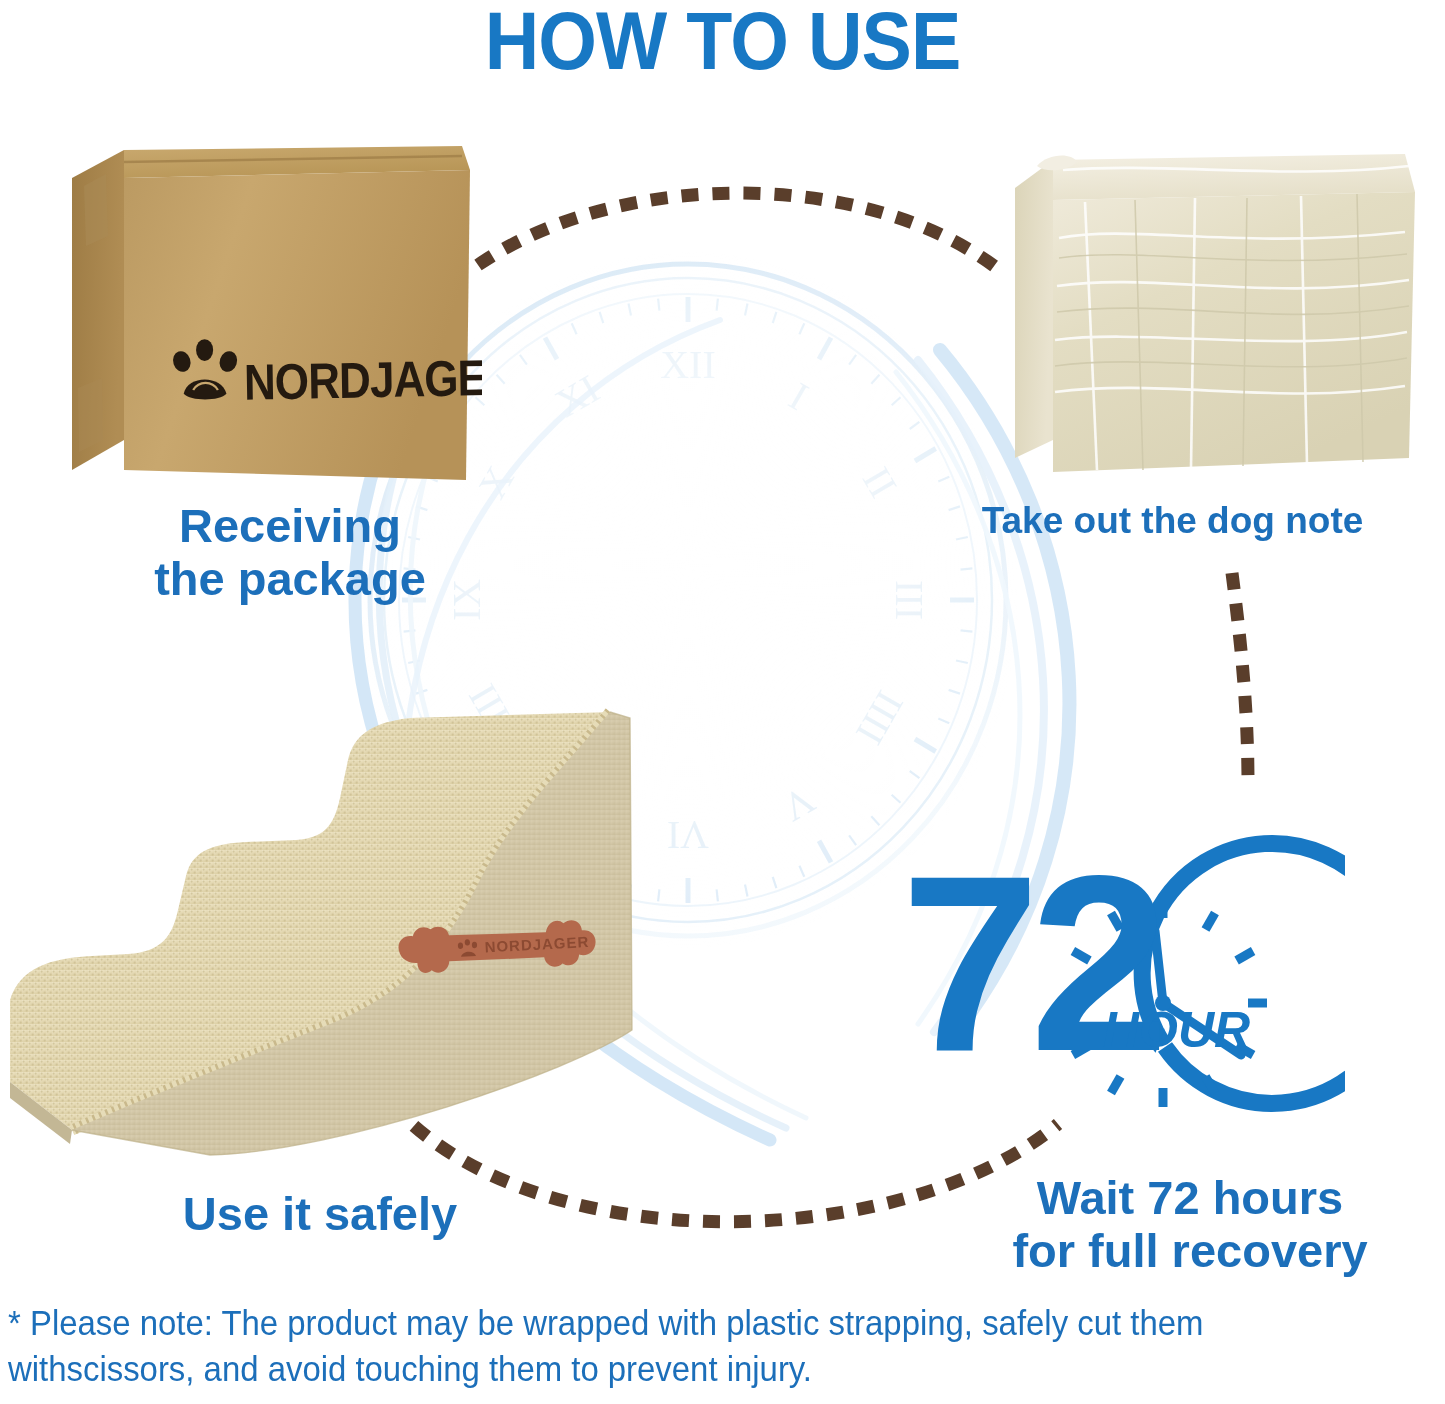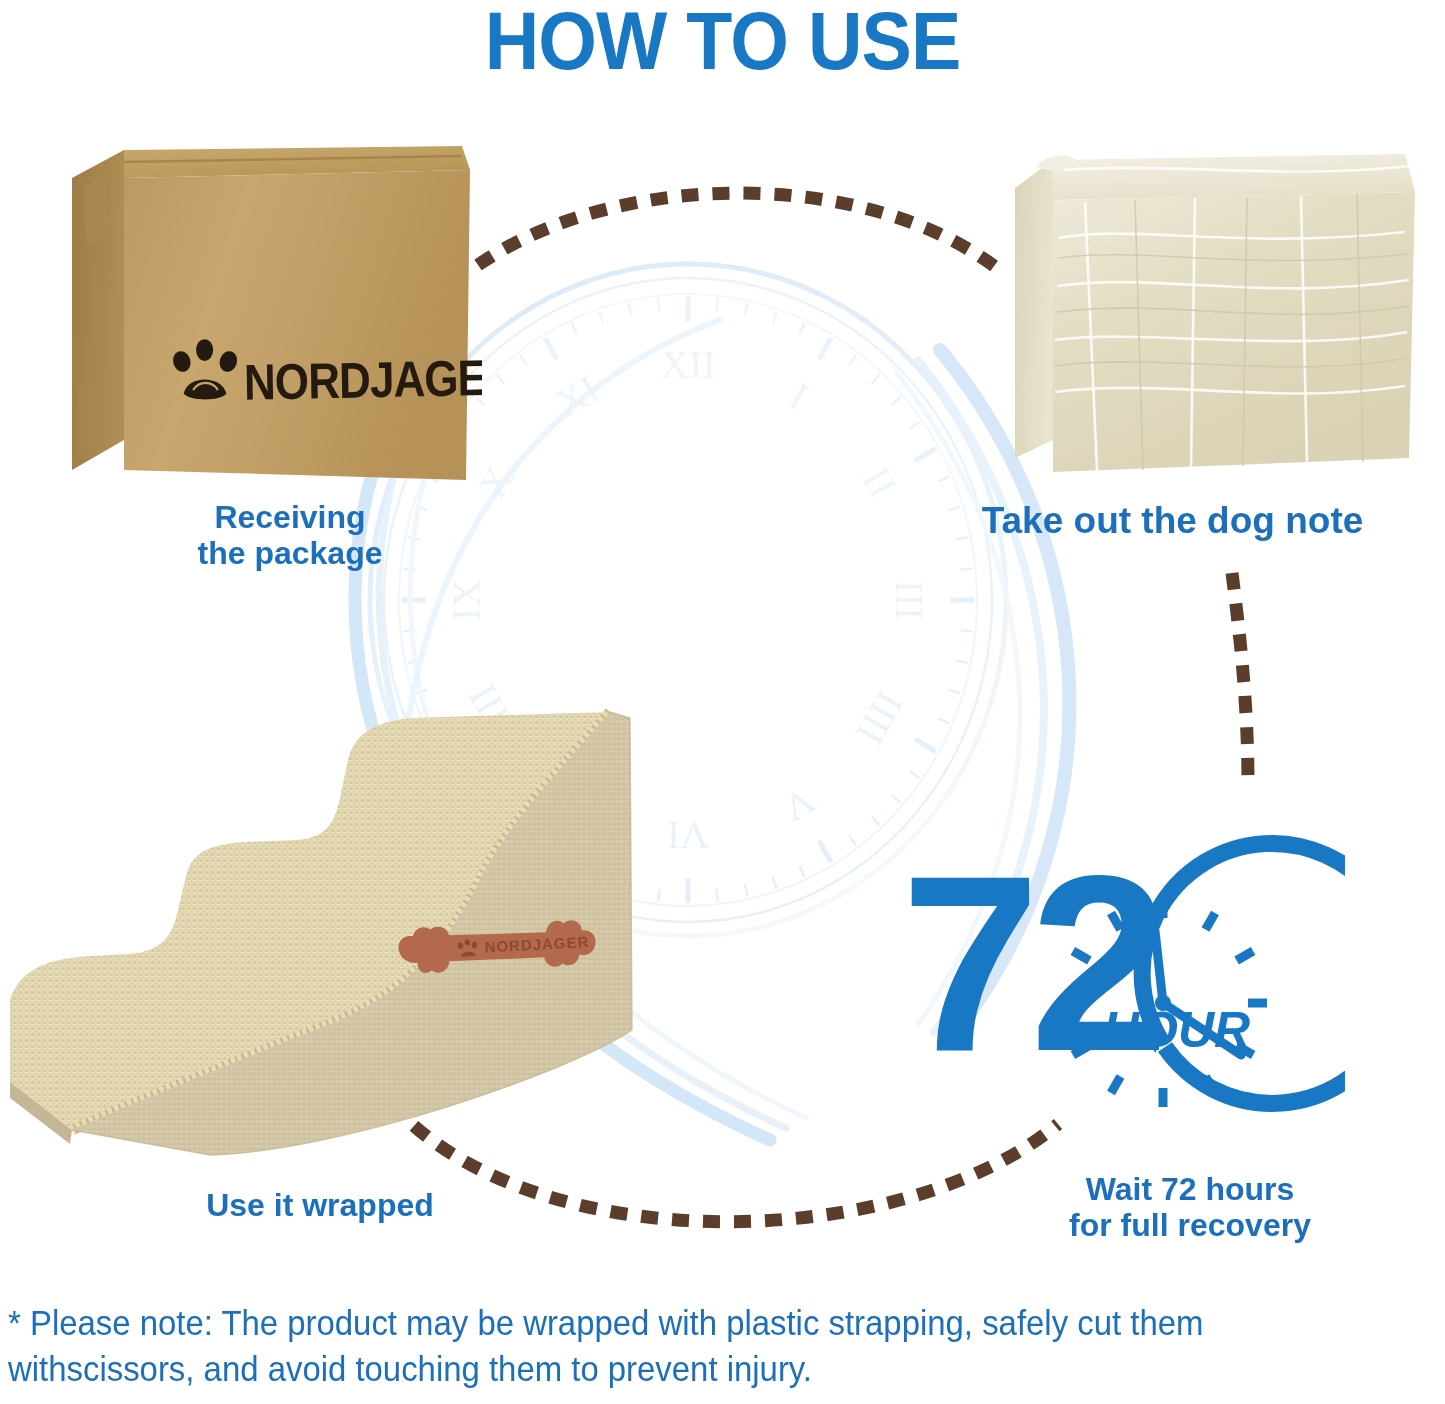--- a/index.html
+++ b/index.html
@@ -55,21 +55,21 @@
 
   #photo-box      { left:62px;  top:140px; width:420px; height:360px; }
   #photo-wrapped  { left:985px; top:140px; width:440px; height:350px; }
   #photo-step     { left:10px;  top:700px; width:640px; height:460px; }
 
   
   .caption {
     position:absolute;
     color:#1c6fba;
     font-weight:bold;
-    font-size:32px;
+    font-size:47px;
     line-height:1.12;
     white-space:pre-line;
   }
   #cap-receiving { left:60px;  top:500px;  width:460px; text-align:center; }
   #cap-takeout   { left:900px; top:500px;  width:545px; text-align:center; font-size:37px;}
   #cap-safely    { left:40px;  top:1188px; width:560px; text-align:center; }
   #cap-wait      { left:940px; top:1172px; width:500px; text-align:center; }
 
   
   #clock72 { position:absolute; left:895px; top:785px; width:450px; height:340px; }
@@ -409,17 +409,17 @@
     <text x="6" y="265" font-family="'Liberation Sans', sans-serif" font-size="250" font-weight="bold" fill="#1878c4" letter-spacing="-10">72</text>
 
     <text x="208" y="262" font-family="'Liberation Sans', sans-serif" font-size="50" font-weight="bold" font-style="italic" fill="#1878c4">HOUR</text>
   </svg>
 
   <div class="caption" id="cap-receiving">Receiving
 the package</div>
   <div class="caption" id="cap-takeout">Take out the dog note</div>
   <div class="caption" id="cap-wait">Wait 72 hours
 for full recovery</div>
-  <div class="caption" id="cap-safely">Use it wrapped</div>
+  <div class="caption" id="cap-safely">Use it safely</div>
 
   <div id="footnote">* Please note: The product may be wrapped with plastic strapping, safely cut them withscissors, and avoid touching them to prevent injury.</div>
 
 </div>
 
 </body></html>

